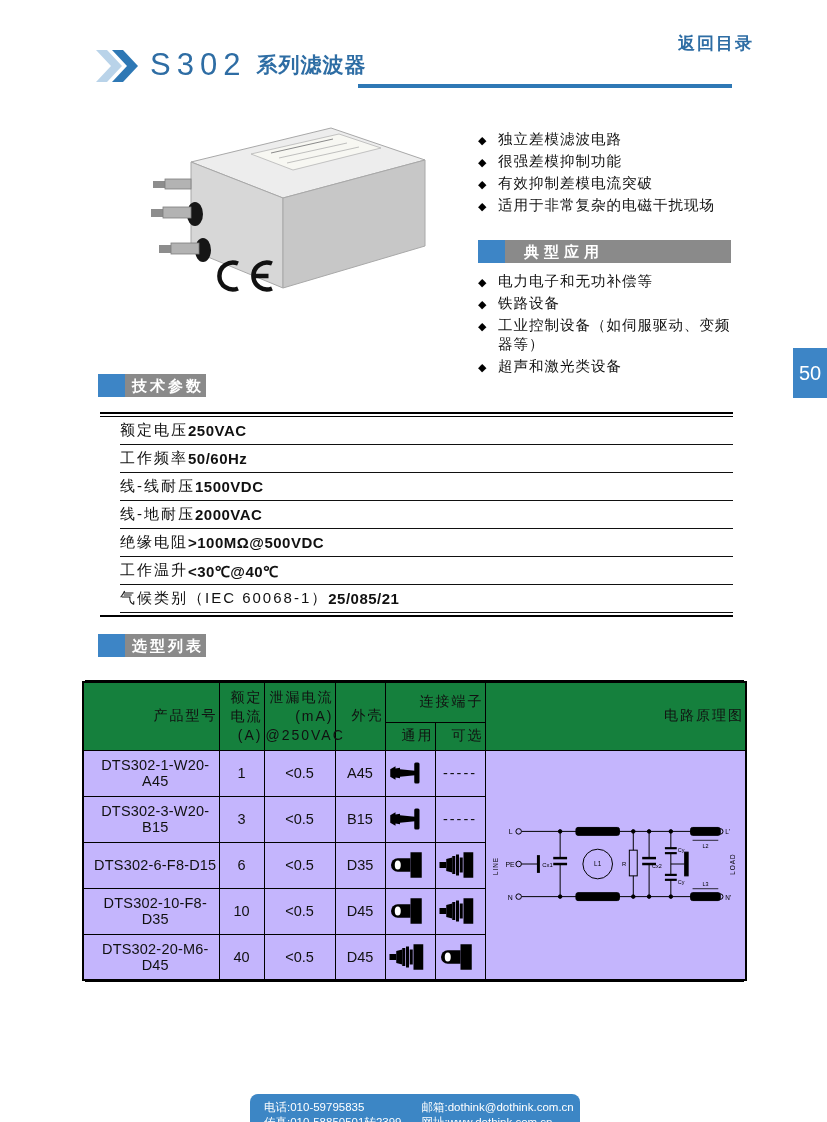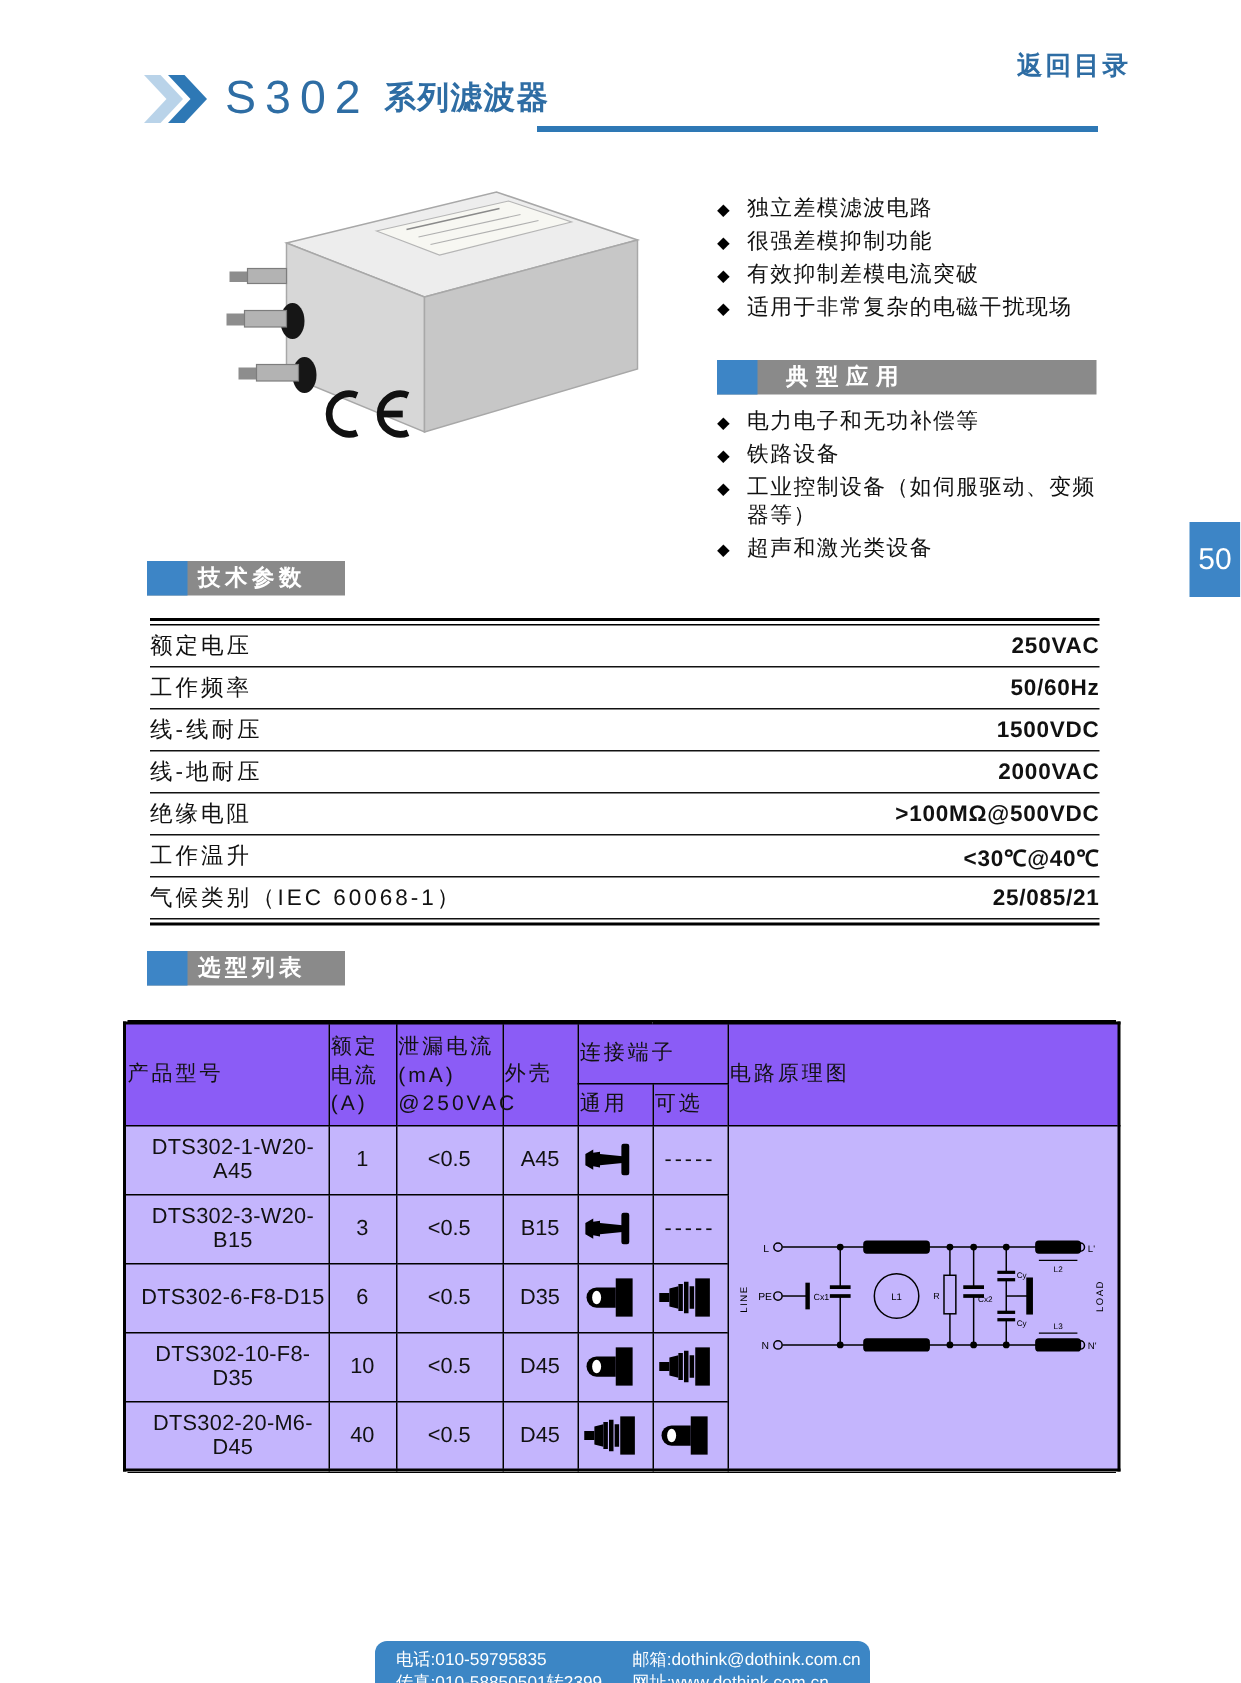--- a/index.html
+++ b/index.html
@@ -13,21 +13,21 @@
   .series{font-size:31px;letter-spacing:6px;color:#2e6da4;line-height:34px;}
   .series-suffix{font-size:21px;font-weight:bold;letter-spacing:1px;color:#2e6da4;
                  padding-bottom:3px;}
   .title-underline{position:absolute;left:358px;top:84px;width:374px;height:4px;background:#2e78b5;}
 
   
   .section-bar{position:relative;background:#8a8a8a;color:#fff;height:23px;line-height:23px;
                font-size:15px;font-weight:bold;letter-spacing:5px;padding-left:46px;
                box-sizing:border-box;white-space:nowrap;}
   .section-bar .blue-sq{position:absolute;left:0;top:0;width:27px;height:23px;background:#3d85c6;}
-  .narrow-bar{width:132px;padding-left:34px;letter-spacing:3px;}
+  .narrow-bar{width:108px;padding-left:34px;letter-spacing:3px;}
 
   
   .bullets{margin:9px 0 0 0;padding:0;list-style:none;font-size:14.5px;color:#111;}
   .bullets li{position:relative;padding-left:20px;margin-bottom:3px;line-height:19px;letter-spacing:1px;}
   .diamond{position:absolute;left:0;top:1px;font-size:11px;color:#000;}
 
   .features{position:absolute;left:478px;top:121px;width:253px;}
   .applications{position:absolute;left:478px;top:240px;width:253px;}
 
   
@@ -36,33 +36,33 @@
 
   
   .page-tab{position:absolute;left:793px;top:336px;width:34px;height:50px;background:#3d85c6;
             color:#fff;font-size:20px;text-align:center;line-height:50px;margin-top:12px;}
 
   
   .tech-bar{position:absolute;left:98px;top:374px;}
   .tech-table{position:absolute;left:100px;top:412px;width:633px;
               border-top:2px solid #000;border-bottom:2px solid #000;padding:2px 0;}
   .tech-inner{border-top:1px solid #000;}
-  .tech-row{display:flex;justify-content:space-between;align-items:center;height:27px;
-            border-bottom:1px solid #111;font-size:15px;}
+  .tech-row{display:flex;align-items:center;height:27px;
+            border-bottom:1px solid #111;font-size:15px;margin-left:20px;}
   .tech-row .lbl{letter-spacing:2px;}
   .tech-row .val{font-weight:bold;font-size:15px;letter-spacing:.5px;}
 
   
   .sel-bar{position:absolute;left:98px;top:634px;}
   .sel-wrap{position:absolute;left:82px;top:681px;
             box-shadow:0 -4px 0 -3px #000,0 4px 0 -3px #000;}
   table.sel{border-collapse:collapse;table-layout:fixed;width:663px;border:2px solid #000;}
   table.sel th,table.sel td{border:1px solid #000;box-sizing:border-box;}
-  table.sel thead th{background:#8b5cf6;font-weight:normal;font-size:14px;letter-spacing:2px;
-                     text-align:left;}
+  table.sel thead th{background:#15803d;font-weight:normal;font-size:14px;letter-spacing:2px;
+                     text-align:right;}
   .th-line{line-height:19px;}
   tr.hdr1 th{height:40px;}
   tr.hdr2 th{height:28px;}
   table.sel tbody td{height:46px;text-align:center;font-size:14.5px;background:#c4b5fd;}
   td.model{text-align:left;padding-left:9px;letter-spacing:.2px;}
   .term-icon{width:44px;height:30px;vertical-align:middle;}
   .dashes{letter-spacing:2px;font-size:13px;}
   .schem-cell{vertical-align:middle;text-align:center;}
 
   

